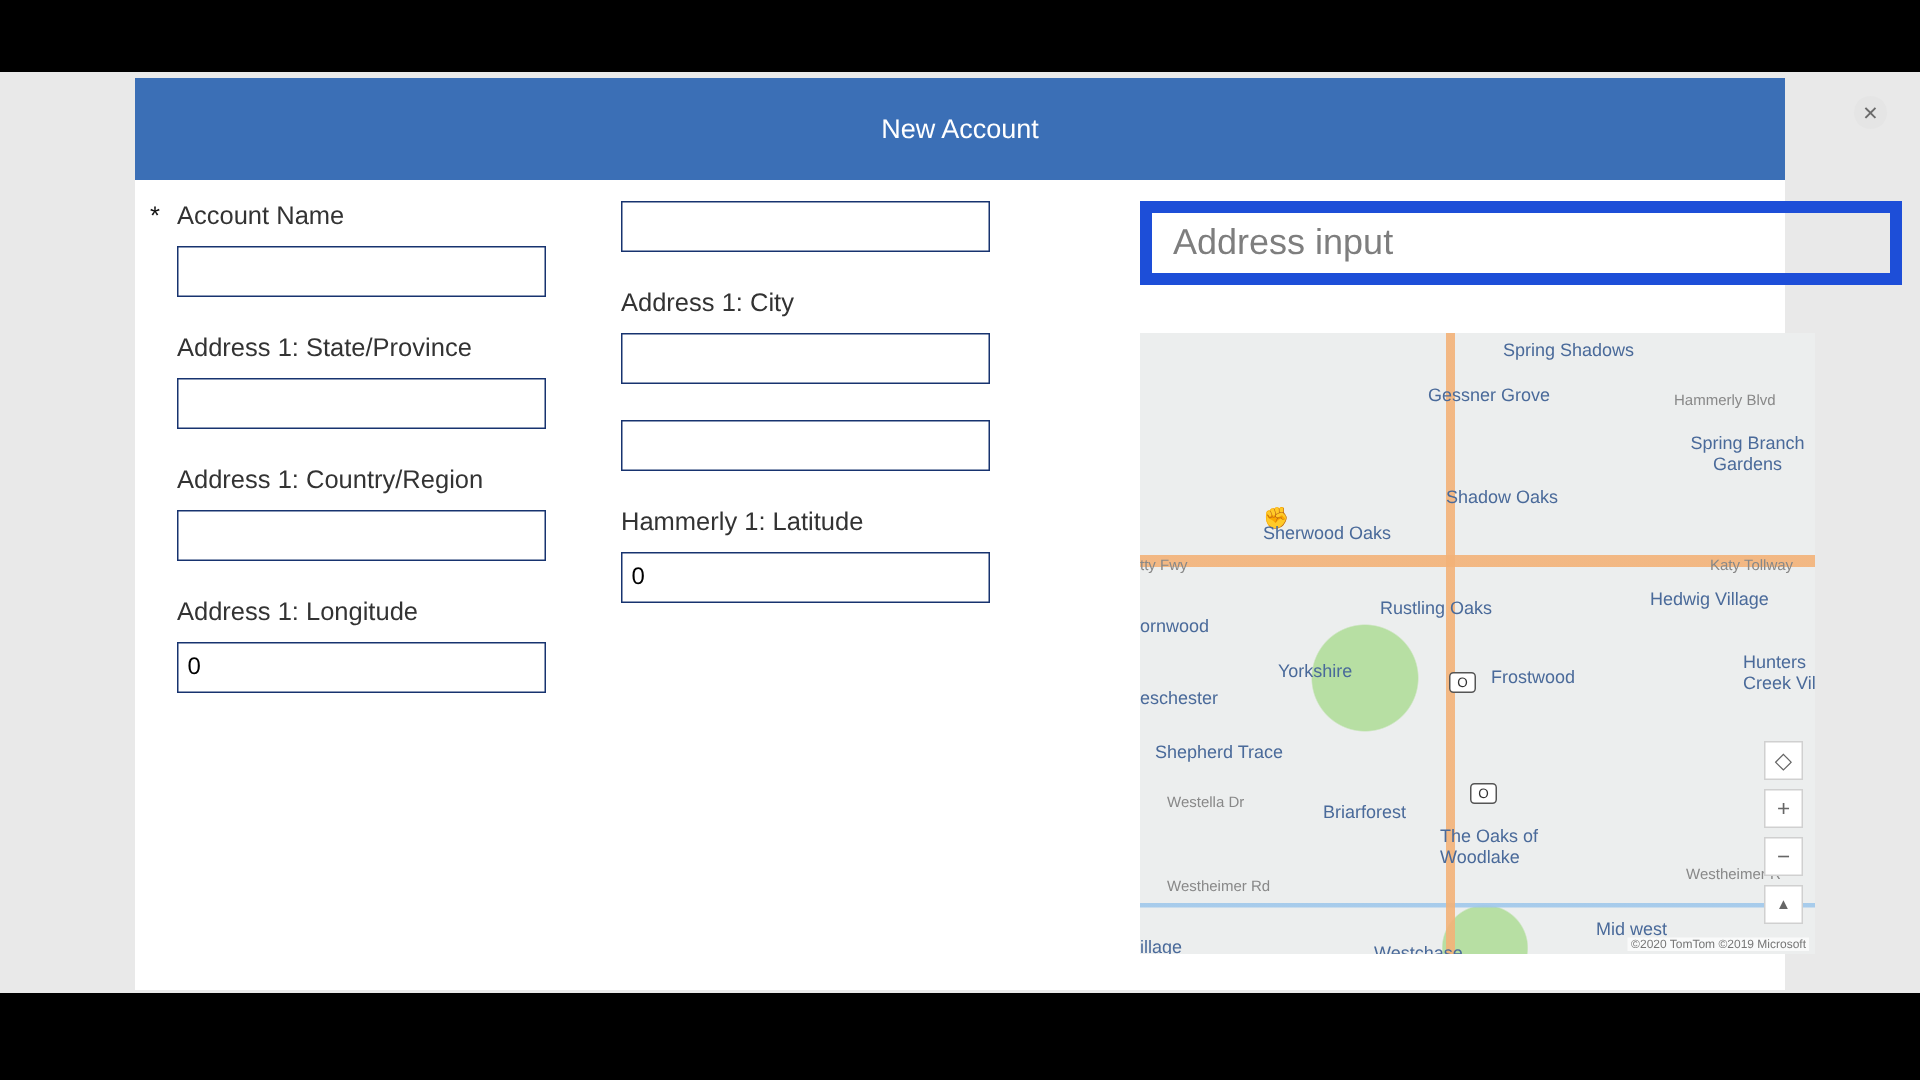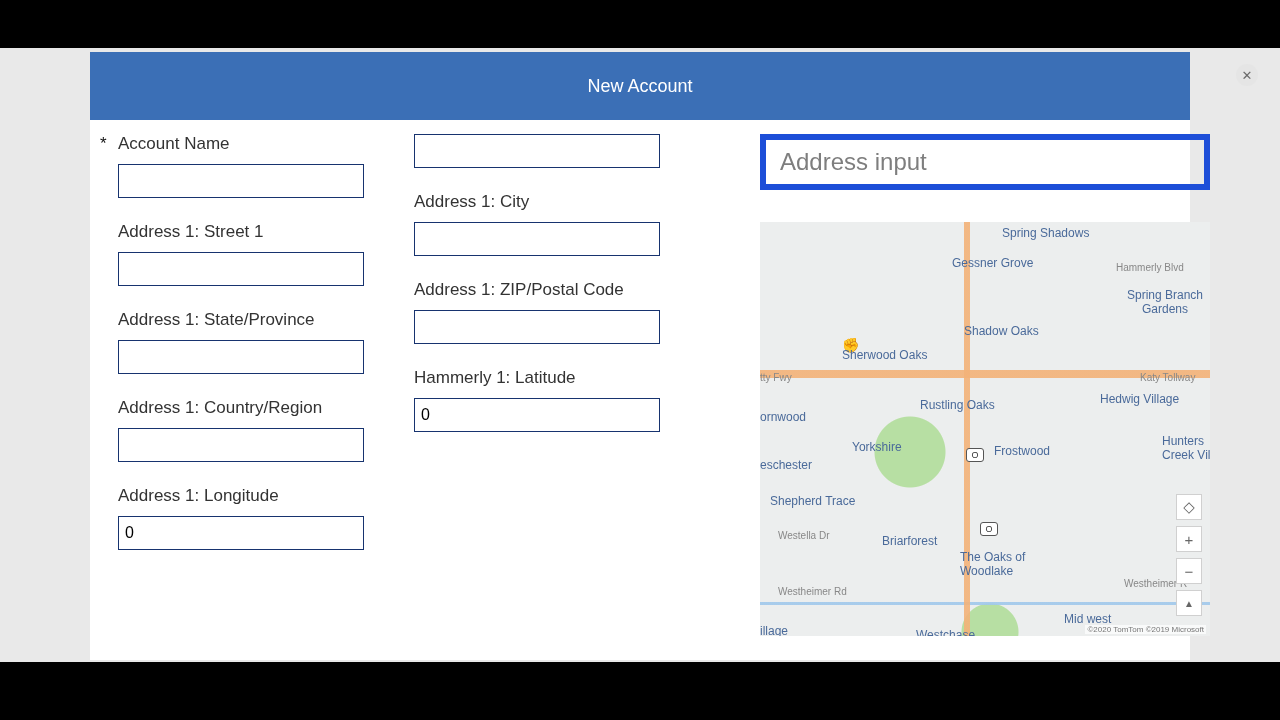--- a/index.html
+++ b/index.html
@@ -44,22 +44,22 @@
     width: 100%; height: 34px;
     border: 1.5px solid #1a2a6c;
     border-color: #0b2e6f;
     background: #fff;
     font-size: 16px; padding: 4px 6px;
     outline: none;
   }
   .field input { border-color:#17336f; }
   .right-col { flex: 1; padding-left: 50px; padding-right:0; }
   .addr-input {
-    width: 450px; height: 56px;
-    border: 6px solid #1d4ed8;
+    width: 508px; height: 56px;
+    border: 8px solid #1d4ed8;
     font-size: 24px; color: #7e7e7e;
     padding: 0 14px;
     display:flex; align-items:center;
     margin-bottom: 32px;
   }
   .map {
     width: 450px; height: 414px;
     background:
       linear-gradient(90deg, rgba(243,178,120,0.9), rgba(243,178,120,0.9)) 0 148px / 100% 8px no-repeat,
       linear-gradient(0deg, rgba(243,178,120,0.9), rgba(243,178,120,0.9)) 204px 0 / 6px 100% no-repeat,
@@ -112,24 +112,20 @@
     <div class="cols">
       <div class="left-cols">
 
         <div class="col" style="margin-left:18px;">
           <div class="field">
             <span class="req-mark">*</span>
             <label>Account Name</label>
             <input type="text" value="" style="">
           </div>
           <div class="field">
-            <label>Address 1: Street 1</label>
-            <input type="text" value="" style="">
-          </div>
-          <div class="field">
             <label>Address 1: State/Province</label>
             <input type="text" value="" style="">
           </div>
           <div class="field">
             <label>Address 1: Country/Region</label>
             <input type="text" value="" style="">
           </div>
           <div class="field">
             <label>Address 1: Longitude</label>
             <input type="text" value="0" style="">
@@ -138,21 +134,20 @@
 
         <div class="col">
           <div class="field">
             <input type="text" value="" style="">
           </div>
           <div class="field">
             <label>Address 1: City</label>
             <input type="text" value="" style="">
           </div>
           <div class="field">
-            <label>Address 1: ZIP/Postal Code</label>
             <input type="text" value="" style="">
           </div>
           <div class="field">
             <label>Hammerly 1: Latitude</label>
             <input type="text" value="0" style="">
           </div>
         </div>
       </div>
 
       <div class="right-col">

